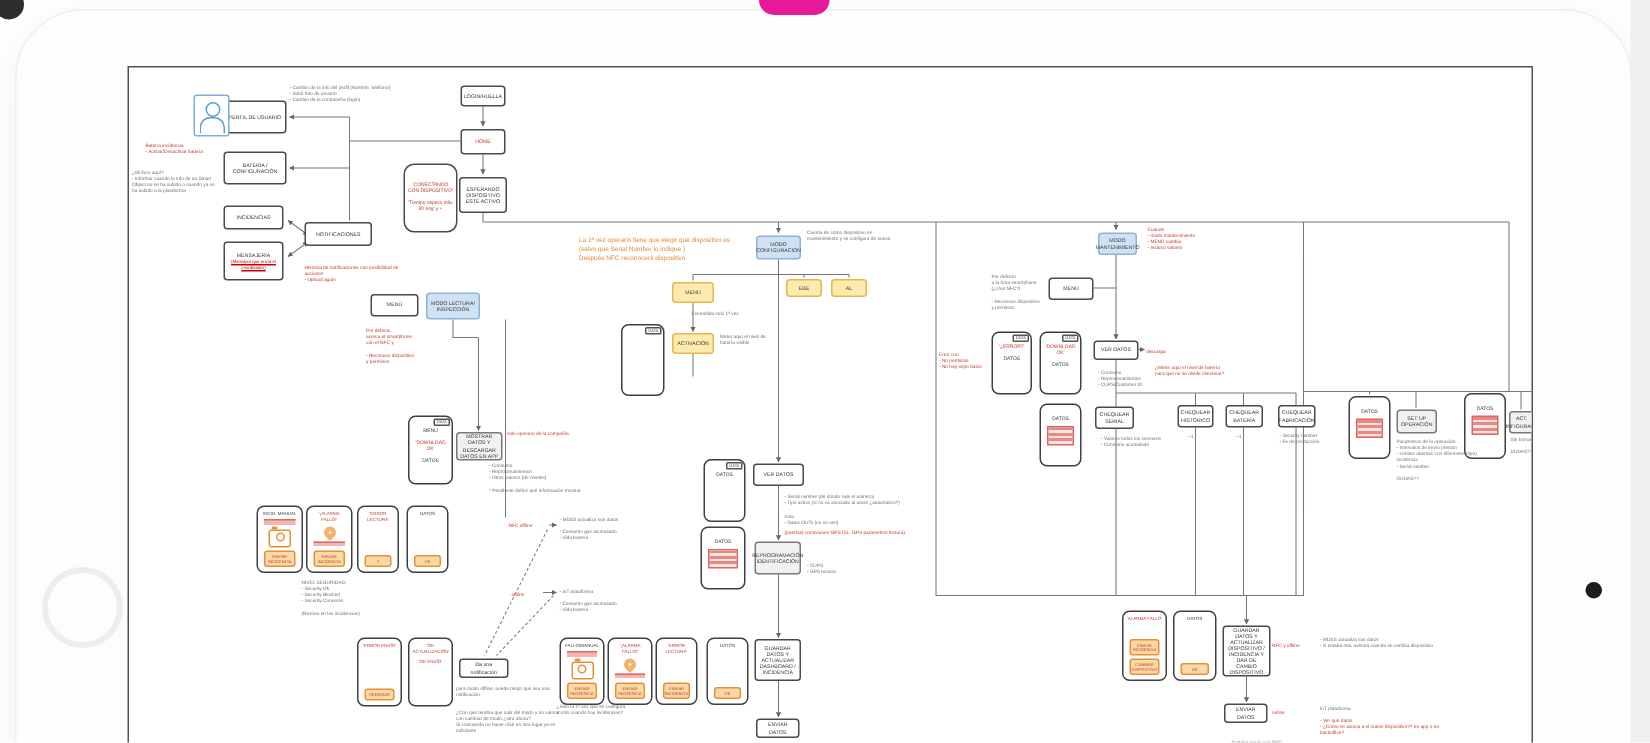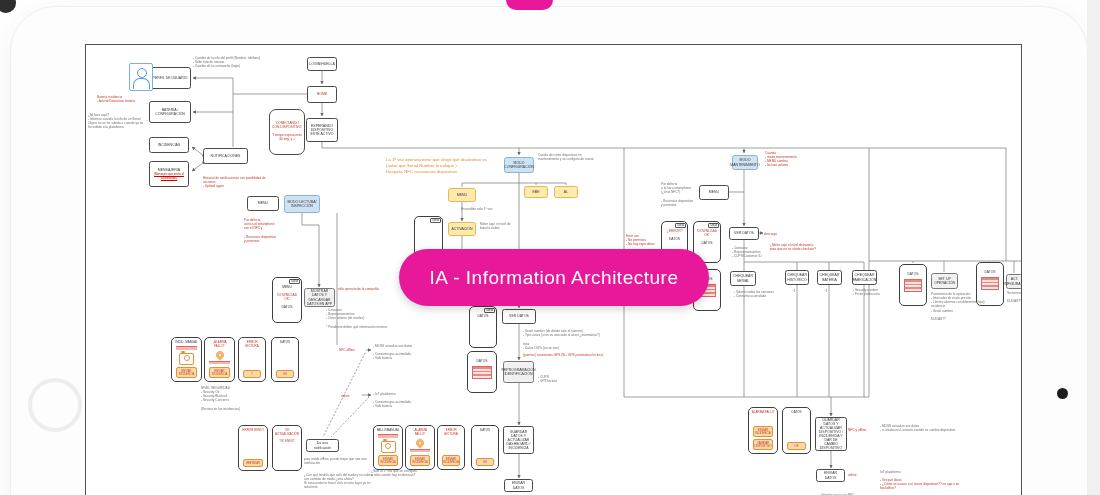--- a/index.html
+++ b/index.html
@@ -365,16 +365,13 @@
       <div class="note red" style="left: 762px; top: 383px; width: 28px;">NFC y offline</div>
       <div class="note gray" style="left: 794px; top: 379px; width: 88px;">- MDSS actualiza sus datos
 - si estaba mal, avisará cuando se cambia dispositivo</div>
       <div class="note red" style="left: 762px; top: 428px; width: 20px;">online</div>
       <div class="note gray" style="left: 794px; top: 425px; width: 44px;">IoT plataforma</div>
       <div class="note red" style="left: 794px; top: 433px; width: 92px;">- Ver qué datos
 - ¿Cómo se asocia a el nuevo dispositivo?? en app o en backoffice?</div>
       <div class="note gray" style="left: 735px; top: 448px; width: 60px;">(instalar envío con NFC</div>
     </div>
 
-  <div class="banner">
-    <span>IA - Information Architecture</span>
-  </div>
 </div>
 
 </body></html>

